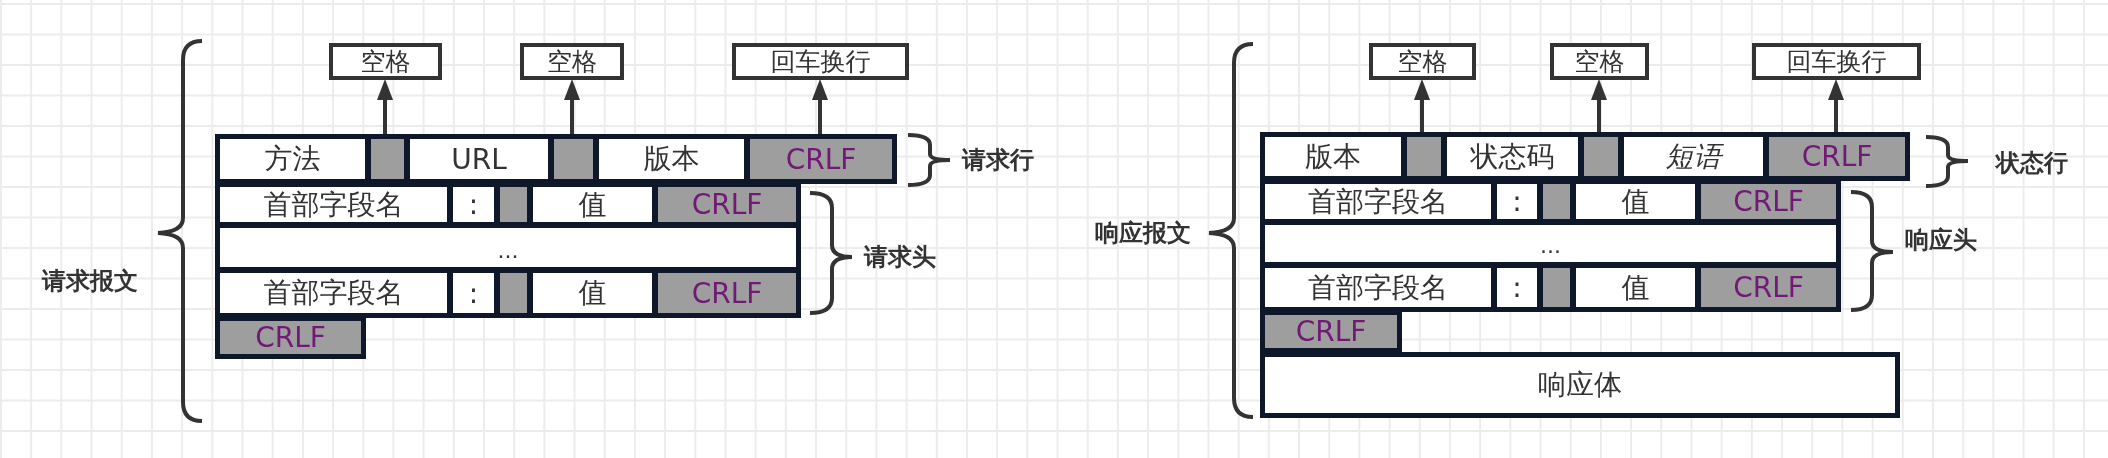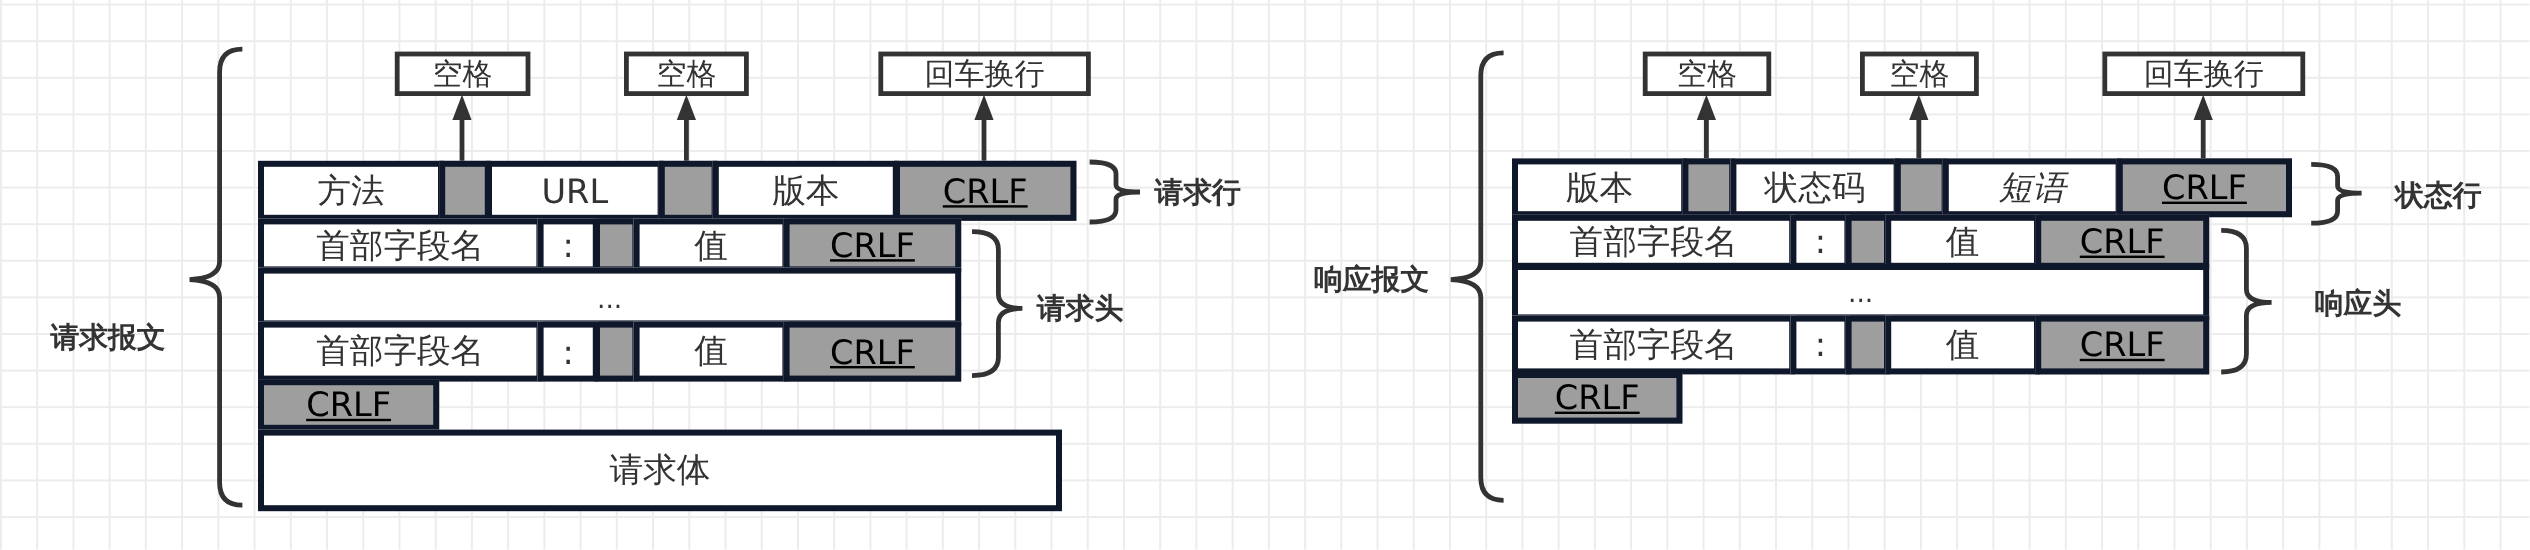--- a/index.html
+++ b/index.html
@@ -14,21 +14,21 @@
     font-family: "DejaVu Sans", "Liberation Sans", sans-serif;
     color: #333;
   }
   .panel { position: absolute; top: 0; height: 458px; }
   .cell {
     position: absolute; box-sizing: border-box;
     border: 5px solid #0f172a; background: #fff;
     display: flex; align-items: center; justify-content: center;
     font-size: 28px; color: #333; white-space: nowrap;
   }
-  .cell.gray { background: #9e9e9e; color: #000000; text-decoration: underline; }
+  .cell.gray { background: #9e9e9e; color: #701a75; }
   .cell.sep { background: #9e9e9e; }
   .topbox {
     position: absolute; box-sizing: border-box;
     border: 4px solid #333; background: #fff;
     display: flex; align-items: center; justify-content: center;
     font-size: 25px; color: #333;
   }
   .label { position: absolute; font-size: 24px; color: #333; white-space: nowrap; transform: translateY(-50%); font-weight: bold; }
   .dots { font-size: 22px; align-items: flex-end; padding-bottom: 4px; }
   svg.overlay { position: absolute; left: 0; top: 0; }
@@ -81,40 +81,39 @@
   <div class="cell dots" style="left:215px;top:223px;width:586px;height:49px;">...</div>
   <div>
     <div class="cell" style="left:215px;top:268px;width:237px;height:50px;">首部字段名</div>
     <div class="cell" style="left:448px;top:268px;width:51px;height:50px;">:</div>
     <div class="cell sep" style="left:495px;top:268px;width:37px;height:50px;"></div>
     <div class="cell" style="left:528px;top:268px;width:129px;height:50px;">值</div>
     <div class="cell gray" style="left:653px;top:268px;width:148px;height:50px;">CRLF</div>
   </div>
 
   <div class="cell gray" style="left:215px;top:316px;width:151px;height:43px;">CRLF</div>
-  <div class="cell" style="left:215px;top:358px;width:670px;height:68px;">请求体</div>
 </div>
 
 <div class="panel" style="left:0;width:2108px;">
 
   <svg class="overlay" width="2108" height="458">
     <path d="M1253,44 Q1234,44 1234,63 L1234,218 Q1234,232 1209,233 Q1234,234 1234,248 L1234,398 Q1234,417 1253,417" fill="none" stroke="#333" stroke-width="4"></path>
     <path d="M1926,137 Q1948,137 1948,147 L1948,155 Q1948,161 1968,161 Q1948,161 1948,167 L1948,176 Q1948,186 1926,186" fill="none" stroke="#333" stroke-width="4"></path>
     <path d="M1851,192 Q1872,192 1872,207 L1872,241 Q1872,252 1893,252 Q1872,252 1872,263 L1872,295 Q1872,310 1851,310" fill="none" stroke="#333" stroke-width="4"></path>
     <line x1="1422" y1="132" x2="1422" y2="98" stroke="#333" stroke-width="4"></line>
     <polygon points="1422,79 1414,100 1430,100" fill="#333"></polygon>
     <line x1="1599" y1="132" x2="1599" y2="98" stroke="#333" stroke-width="4"></line>
     <polygon points="1599,79 1591,100 1607,100" fill="#333"></polygon>
     <line x1="1836" y1="132" x2="1836" y2="98" stroke="#333" stroke-width="4"></line>
     <polygon points="1836,79 1828,100 1844,100" fill="#333"></polygon>
   </svg>
 
   <span class="label" style="left:1095px;top:233px;text-align:center;">响应报文</span>
   <span class="label" style="left:1996px;top:163px;">状态行</span>
-  <span class="label" style="left:1905px;top:253px;margin-left:24px;">响应头</span>
+  <span class="label" style="left:1905px;top:240px;">响应头</span>
 
   <div class="topbox" style="left:1369px;top:43px;width:107px;height:37px;">空格</div>
   <div class="topbox" style="left:1550px;top:43px;width:99px;height:37px;">空格</div>
   <div class="topbox" style="left:1752px;top:43px;width:169px;height:37px;">回车换行</div>
 
   <div>
     <div class="cell" style="left:1260px;top:132px;width:146px;height:49px;">版本</div>
     <div class="cell sep" style="left:1402px;top:132px;width:44px;height:49px;"></div>
     <div class="cell" style="left:1442px;top:132px;width:141px;height:49px;">状态码</div>
     <div class="cell sep" style="left:1579px;top:132px;width:44px;height:49px;"></div>
@@ -132,13 +131,14 @@
   <div class="cell dots" style="left:1260px;top:220px;width:581px;height:47px;">...</div>
   <div>
     <div class="cell" style="left:1260px;top:263px;width:236px;height:49px;">首部字段名</div>
     <div class="cell" style="left:1492px;top:263px;width:50px;height:49px;">:</div>
     <div class="cell sep" style="left:1538px;top:263px;width:37px;height:49px;"></div>
     <div class="cell" style="left:1571px;top:263px;width:129px;height:49px;">值</div>
     <div class="cell gray" style="left:1696px;top:263px;width:145px;height:49px;">CRLF</div>
   </div>
 
   <div class="cell gray" style="left:1260px;top:310px;width:142px;height:43px;">CRLF</div>
+  <div class="cell" style="left:1260px;top:352px;width:640px;height:66px;">响应体</div>
 </div>
 
 </body></html>

